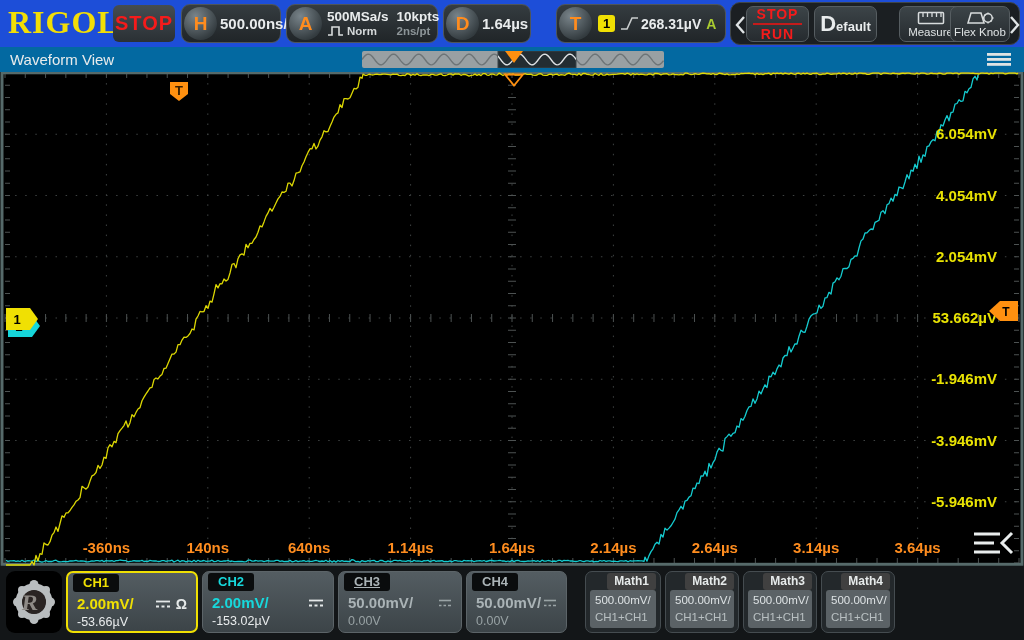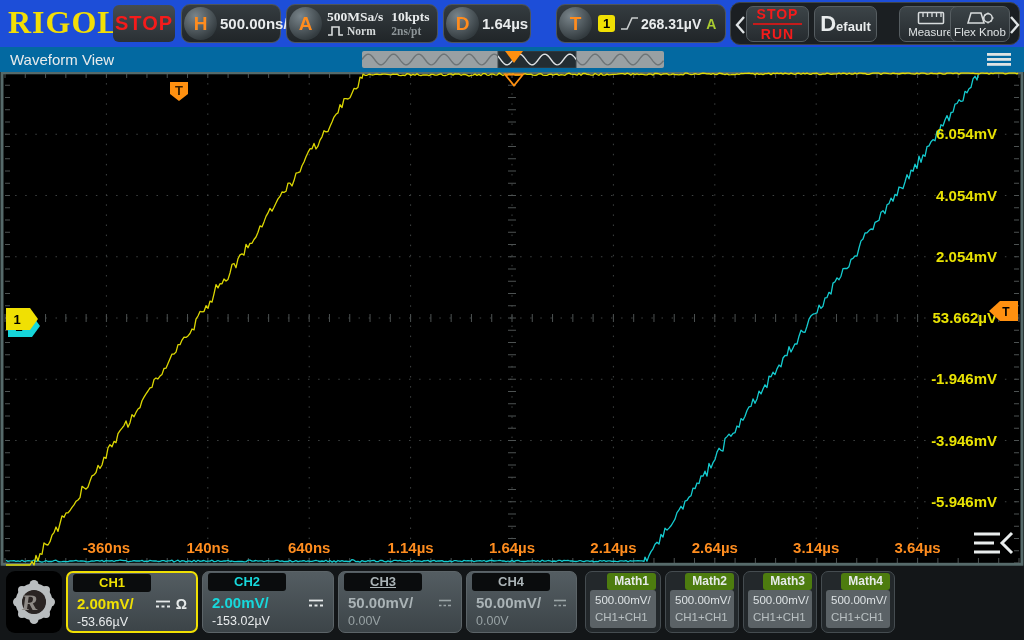--- a/index.html
+++ b/index.html
@@ -11,21 +11,21 @@
         font-weight:700;font-size:32px;color:#f2de06;letter-spacing:1px;}
   .stopbadge{position:absolute;left:113px;top:5px;width:62px;height:37px;border-radius:6px;
         background:linear-gradient(#454d52,#2a3034);display:flex;align-items:center;justify-content:center;
         color:#f51b1b;font-weight:bold;font-size:20px;letter-spacing:1px;}
   .pill{position:absolute;top:4px;height:39px;border-radius:9px;border:1px solid #4e5559;
         background:linear-gradient(#353c40,#202528);display:flex;align-items:center;box-sizing:border-box;}
   .badge{width:33px;height:33px;border-radius:50%;flex:0 0 33px;margin:0 3px 0 2px;
         background:radial-gradient(circle at 35% 28%,#79848a,#333b3f 75%);
         color:#ff8c1e;font-weight:bold;font-size:19px;display:flex;align-items:center;justify-content:center;}
   .ptxt{color:#e9eced;font-weight:bold;font-size:15px;white-space:nowrap;}
-  .pcol{display:flex;flex-direction:column;justify-content:center;line-height:15px;margin-left:2px;font-family:Liberation Serif, serif;}
+  .pcol{display:flex;flex-direction:column;justify-content:center;line-height:15px;margin-left:2px;}
   .pcol .sm{font-size:13.5px;color:#e9eced;font-weight:bold;}
   .prow{display:flex;align-items:center;gap:3px;}
   .norm{font-size:11.5px;color:#d5d9da;font-weight:bold;}
   .dim{font-size:11.5px;color:#8d9598;font-weight:bold;}
   .srcbadge{width:17px;height:17px;border-radius:3px;background:#f0e003;color:#000;
         font-weight:bold;font-size:13px;display:flex;align-items:center;justify-content:center;margin:0 3px;}
   .sweep{color:#a9cb30;font-weight:bold;font-size:14px;margin-left:5px;}
   .rgroup{position:absolute;left:730px;top:2px;width:290px;height:43px;background:#1b1f22;
         border:1px solid #3f4548;border-radius:10px;box-sizing:border-box;}
   .tbtn{position:absolute;top:3px;height:36px;border-radius:7px;border:1px solid #565d61;
@@ -47,29 +47,29 @@
   .wavearea{position:absolute;left:0;top:72px;width:1024px;height:494px;background:#000;}
   .expandicon{position:absolute;left:970px;top:456px;}
   
   .bbar{position:absolute;left:0;top:566px;width:1024px;height:74px;background:#131618;}
   .gearcard{position:absolute;left:6px;top:5px;width:56px;height:62px;background:#000;border-radius:9px;
         display:flex;align-items:center;justify-content:center;}
   .chcard{position:absolute;top:5px;height:62px;border-radius:7px;box-sizing:border-box;
         background:linear-gradient(180deg,#545d62,#3c4448);border:1px solid #5c6468;}
   .chcard.sel{border:2px solid #f0e003;}
   .chtab{position:absolute;left:5px;top:1px;background:#0a0c0d;border-radius:3px;
-        padding:1px 26px 2px;font-size:13px;font-weight:bold;}
+        padding:1px 10px 2px;font-size:13px;font-weight:bold;}
   .chrow1{position:absolute;left:9px;right:9px;top:22px;display:flex;align-items:center;font-weight:bold;font-size:15px;}
   .chrow2{position:absolute;left:9px;top:42px;font-size:12.5px;color:#e9eced;}
   .chcard.dimcard .chrow2{color:#98a2a4;}
   .omega{color:#e5e9e9;font-size:14px;font-weight:bold;margin-left:5px;}
   .sp{flex:1;}
   .mcard{position:absolute;top:5px;height:62px;width:76px;border-radius:7px;background:#23282b;
         border:1px solid #454c50;box-sizing:border-box;}
-  .mtab{position:absolute;right:4px;top:1px;background:#4d7c0f;border-radius:3px;
+  .mtab{position:absolute;right:4px;top:1px;background:#404040;border-radius:3px;
         padding:1px 7px 2px;font-size:12px;font-weight:bold;color:#e6eaea;}
   .mbody{position:absolute;left:4px;right:4px;top:18px;bottom:4px;background:#5b6266;border-radius:3px;
         padding:2px 5px;box-sizing:border-box;}
   .ml1{font-size:11.5px;color:#dde2e4;line-height:17px;white-space:nowrap;}
   .ml2{font-size:11.5px;color:#b9c0c2;line-height:17px;white-space:nowrap;}
   .lxicard{position:absolute;left:901px;top:5px;width:117px;height:62px;background:#000;border-radius:7px;
         display:flex;flex-direction:column;align-items:center;justify-content:center;color:#fff;}
   .lxirow{display:flex;align-items:center;gap:6px;line-height:18px;}
   .lxitxt{font-weight:bold;font-style:italic;font-size:15px;letter-spacing:1px;}
   .clock{font-size:15px;line-height:19px;}
@@ -570,21 +570,21 @@
       <span style="color:#aab3b6;">50.00mV/</span>
       <span class="sp"></span>
       <svg width="14" height="10">
         <path d="M1,2.5 H13" stroke="#9aa4a6" stroke-width="1.6"></path>
         <path d="M1,7.5 H3.5 M5.5,7.5 H8 M10,7.5 H13" stroke="#9aa4a6" stroke-width="1.6"></path>
       </svg>
     </div>
     <div class="chrow2">0.00V</div>
   </div>
 
-  <div class="chcard dimcard" style="left:466px;width:111px;">
+  <div class="chcard dimcard" style="left:466px;width:101px;">
     <div class="chtab" style="color:#aab3b6;">CH4</div>
     <div class="chrow1">
       <span style="color:#aab3b6;">50.00mV/</span>
       <span class="sp"></span>
       <svg width="14" height="10">
         <path d="M1,2.5 H13" stroke="#9aa4a6" stroke-width="1.6"></path>
         <path d="M1,7.5 H3.5 M5.5,7.5 H8 M10,7.5 H13" stroke="#9aa4a6" stroke-width="1.6"></path>
       </svg>
     </div>
     <div class="chrow2">0.00V</div>

